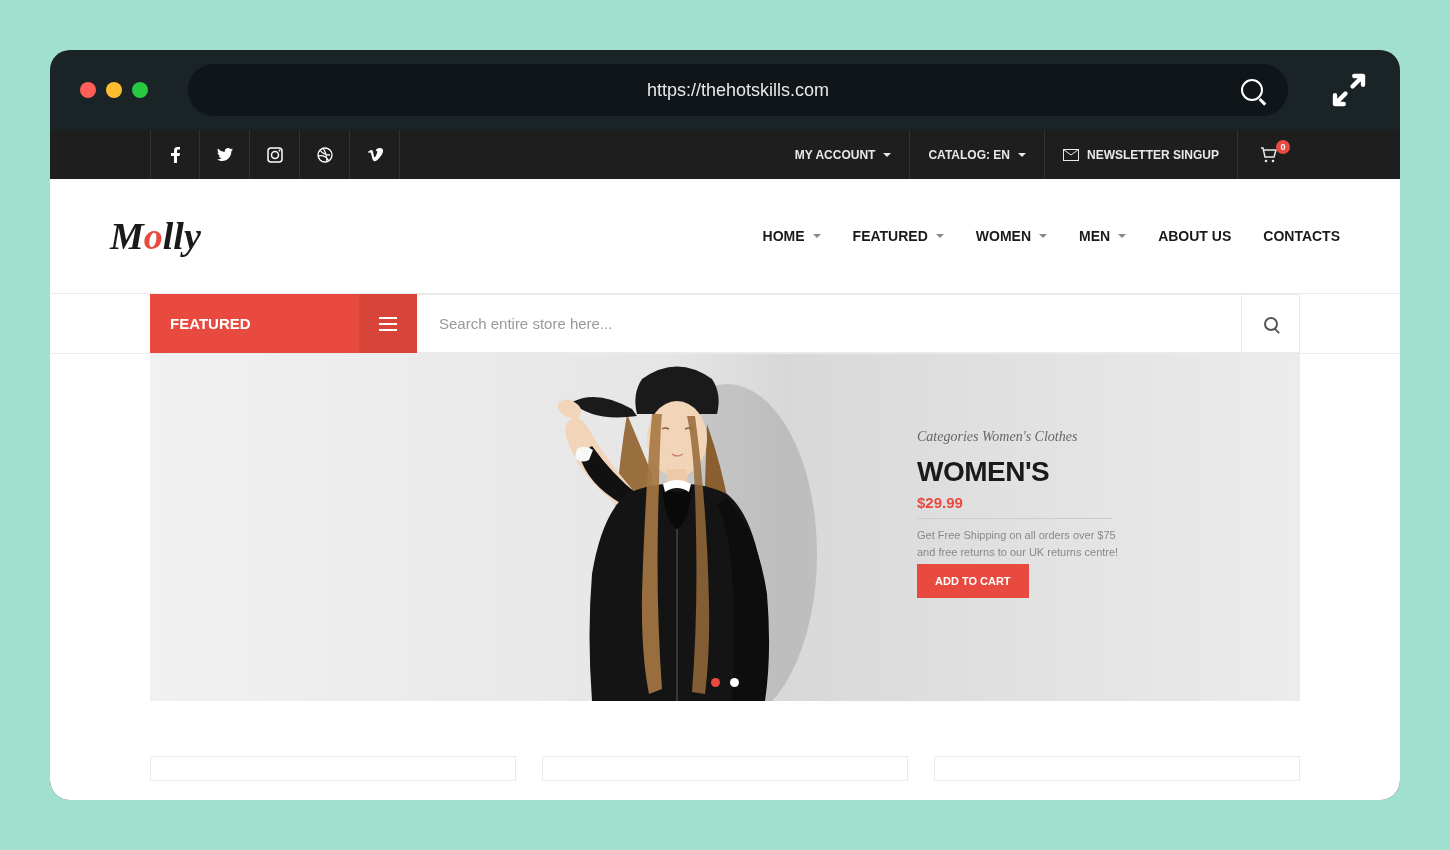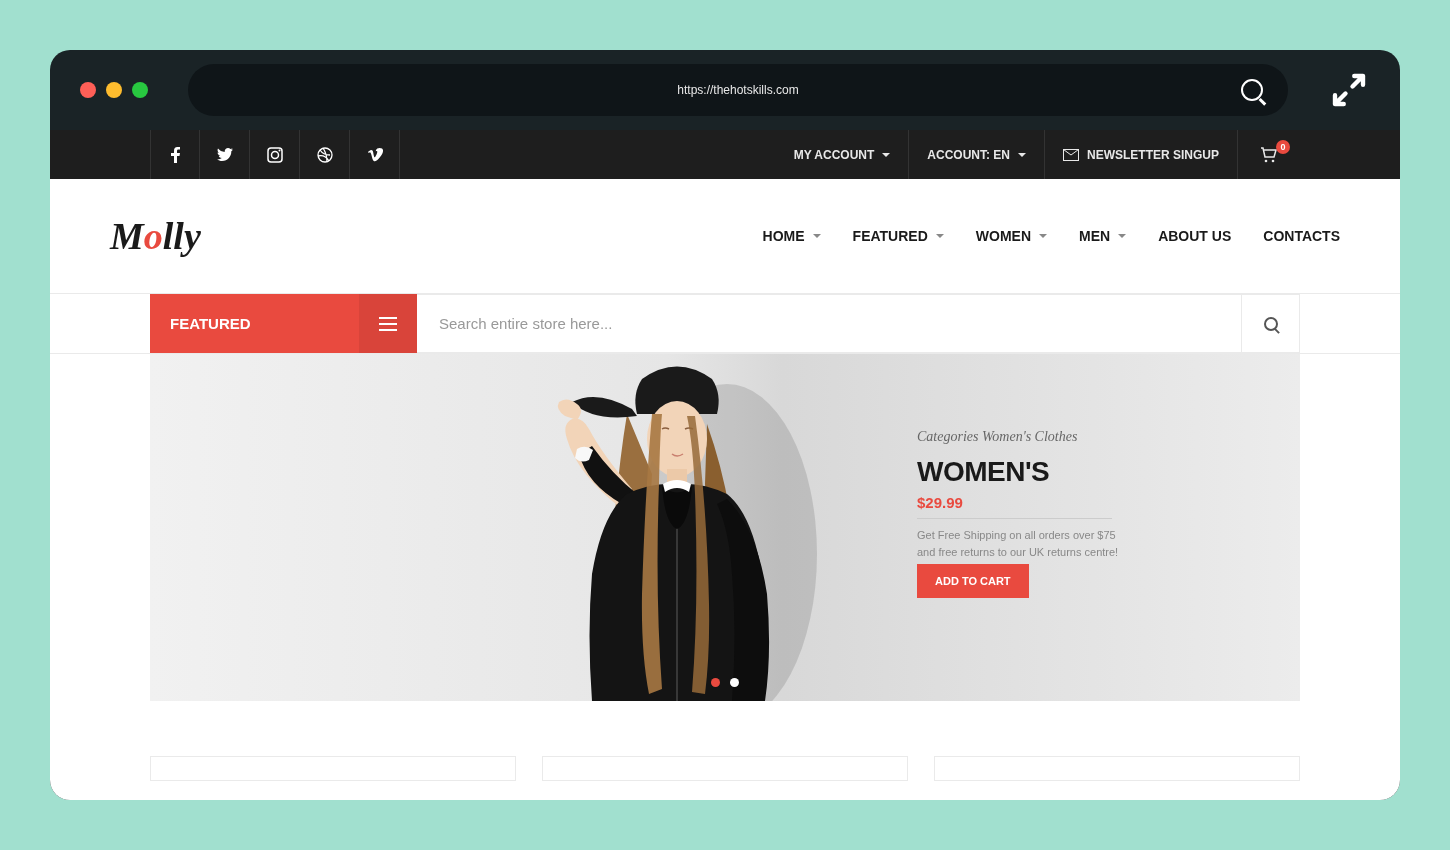--- a/index.html
+++ b/index.html
@@ -36,21 +36,21 @@
   flex: 1;
   margin-left: 25px;
   height: 52px;
   background: #0f1518;
   border-radius: 26px;
   display: flex;
   align-items: center;
   justify-content: center;
   position: relative;
 }
-.url-text { color: #e8e8e8; font-size: 12px; }
+.url-text { color: #e8e8e8; font-size: 18px; }
 .url-search-icon {
   position: absolute;
   right: 25px;
   width: 22px;
   height: 22px;
   border: 2.5px solid #fff;
   border-radius: 50%;
 }
 .url-search-icon::after {
   content: '';
@@ -301,21 +301,21 @@
             </svg>
           </div>
       </div>
       <div class="topbar-spacer"></div>
       <div class="topbar-right">
         <div class="topbar-item">
           <span>MY ACCOUNT</span>
           <span class="chev-down"></span>
         </div>
         <div class="topbar-item">
-          <span>ACCOUNT: EN</span>
+          <span>CATALOG: EN</span>
           <span class="chev-down"></span>
         </div>
         <div class="topbar-item">
           <svg width="16" height="12" viewBox="0 0 16 12">
               <rect x="0.5" y="0.5" width="15" height="11" stroke="#e8e8e8" fill="none"></rect>
               <path d="M0.5 0.5L8 6L15.5 0.5" stroke="#e8e8e8" fill="none"></path>
             </svg>
           <span>NEWSLETTER SINGUP</span>
         </div>
         <div class="topbar-item cart-wrap">

